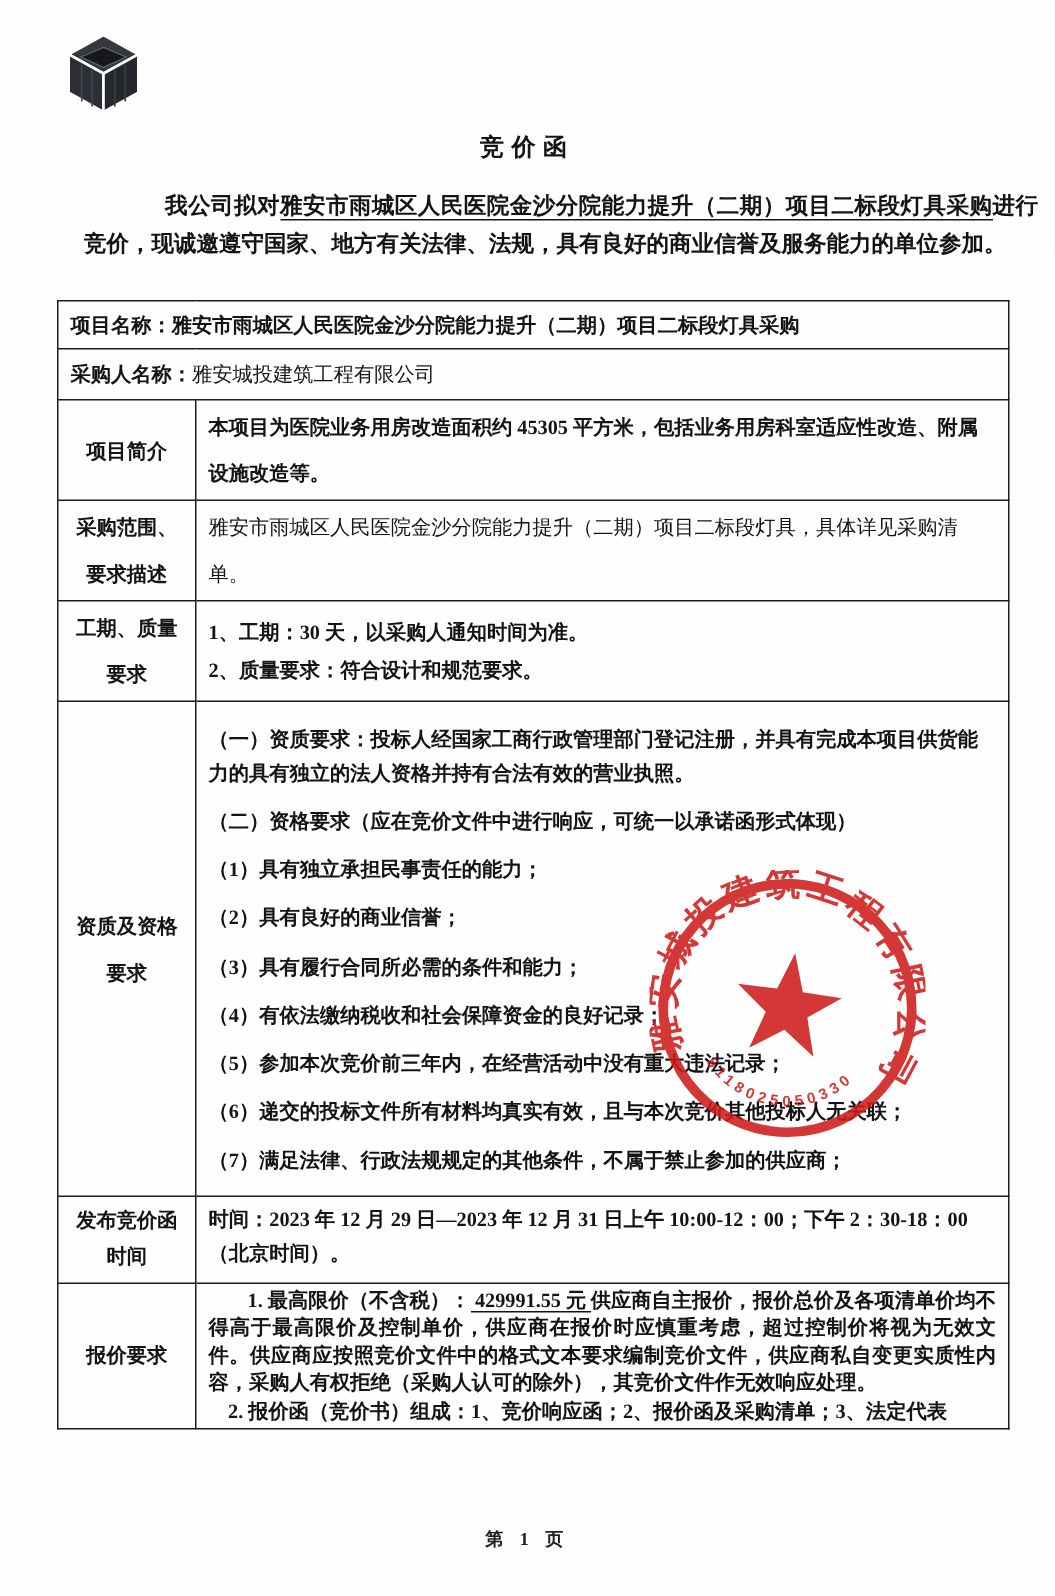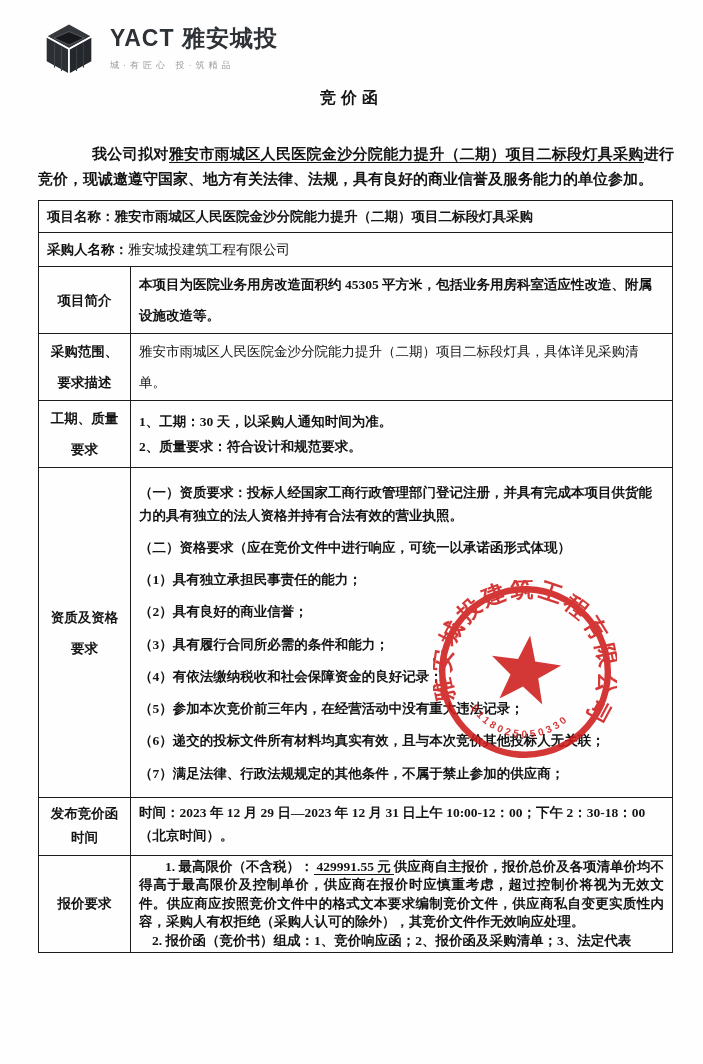--- a/index.html
+++ b/index.html
@@ -13,21 +13,21 @@
     overflow:hidden;
   }
   
   .logo-wrap{position:absolute;left:40px;top:20px;display:flex;align-items:flex-start;}
   .cube{width:58px;height:58px;margin-right:12px;}
   .brand-col{padding-top:7px;}
   .brand{font-family:"Liberation Sans","DejaVu Sans",sans-serif;font-weight:bold;font-size:23px;color:#2e3236;letter-spacing:1px;line-height:1;}
   .tagline{font-family:"Liberation Sans","DejaVu Sans",sans-serif;font-size:9px;color:#9b9b9b;letter-spacing:4px;margin-top:9px;}
   
   .doc-title{position:absolute;left:0;top:88px;width:100%;text-align:center;font-size:16px;font-weight:bold;letter-spacing:5px;}
-  .intro{position:absolute;left:38px;top:126px;width:636px;font-size:15px;font-weight:bold;line-height:25px;text-align:justify;text-indent:54px;margin-top:16px;}
+  .intro{position:absolute;left:56px;top:126px;width:636px;font-size:15px;font-weight:bold;line-height:25px;text-align:justify;text-indent:54px;}
   .u{border-bottom:1.5px solid #141414;}
   
   table.main{position:absolute;left:38px;top:200px;width:634px;border-collapse:collapse;table-layout:fixed;padding-left:48px;}
   table.main td{border:1.6px solid #1c1c1c;vertical-align:middle;padding:2px 8px;font-size:13.5px;}
   td.lbl{text-align:center;font-weight:bold;font-size:14px;line-height:2.3;padding:2px 5px;}
   td.full{font-weight:bold;font-size:14px;}
   .val-normal{font-weight:normal;}
   td.content{line-height:1.7;}
   .quals div{margin:4px 0 10px 0;font-weight:bold;line-height:1.65;}
   .duration div{font-weight:bold;line-height:1.9;}
@@ -50,24 +50,20 @@
     <svg class="cube" viewBox="0 0 100 100">
       <polygon points="50,6 90,28 50,50 10,28" fill="#35393e" stroke="#ffffff" stroke-width="3"></polygon>
       <polygon points="50,20 76,31 50,43 24,31" fill="#16181b" stroke="#5c6066" stroke-width="1.5"></polygon>
       <polygon points="10,28 50,50 50,94 10,72" fill="#2c3035" stroke="#ffffff" stroke-width="3"></polygon>
       <polygon points="90,28 50,50 50,94 90,72" fill="#24282c" stroke="#ffffff" stroke-width="3"></polygon>
       <line x1="25" y1="40" x2="25" y2="82" stroke="#42474d" stroke-width="2"></line>
       <line x1="37" y1="46" x2="37" y2="88" stroke="#42474d" stroke-width="2"></line>
       <line x1="63" y1="46" x2="63" y2="88" stroke="#3a3e43" stroke-width="2"></line>
       <line x1="75" y1="40" x2="75" y2="82" stroke="#3a3e43" stroke-width="2"></line>
     </svg>
-    <div class="brand-col">
-      <div class="brand">YACT 雅安城投</div>
-      <div class="tagline">城·有匠心 投·筑精品</div>
-    </div>
   </div>
 
   <div class="doc-title">竞价函</div>
 
   <div class="intro"><span>我公司拟对</span><span class="u">雅安市雨城区人民医院金沙分院能力提升（二期）项目二标段灯具采购</span><span>进行竞价，现诚邀遵守国家、地方有关法律、法规，具有良好的商业信誉及服务能力的单位参加。</span></div>
 
   <table class="main">
     <colgroup>
         <col style="width:92px">
         <col style="width:165px">
@@ -143,14 +139,15 @@
       </defs>
       <text fill="#cf1d1b" font-size="25" font-weight="bold" font-family="'Liberation Serif','DejaVu Serif',serif">
         <textPath href="#sealTopArc" startOffset="50%" text-anchor="middle" textLength="340" lengthAdjust="spacing">雅安城投建筑工程有限公司</textPath>
       </text>
       <text fill="#cf1d1b" font-size="11" font-weight="bold" font-family="'Liberation Sans','DejaVu Sans',sans-serif">
         <textPath href="#sealBottomArc" startOffset="50%" text-anchor="middle" textLength="120" lengthAdjust="spacing">5118025050330</textPath>
       </text>
     </g>
   </svg>
 
+  <div class="footer">第 1 页</div>
 
 </div>
 
 </body></html>

